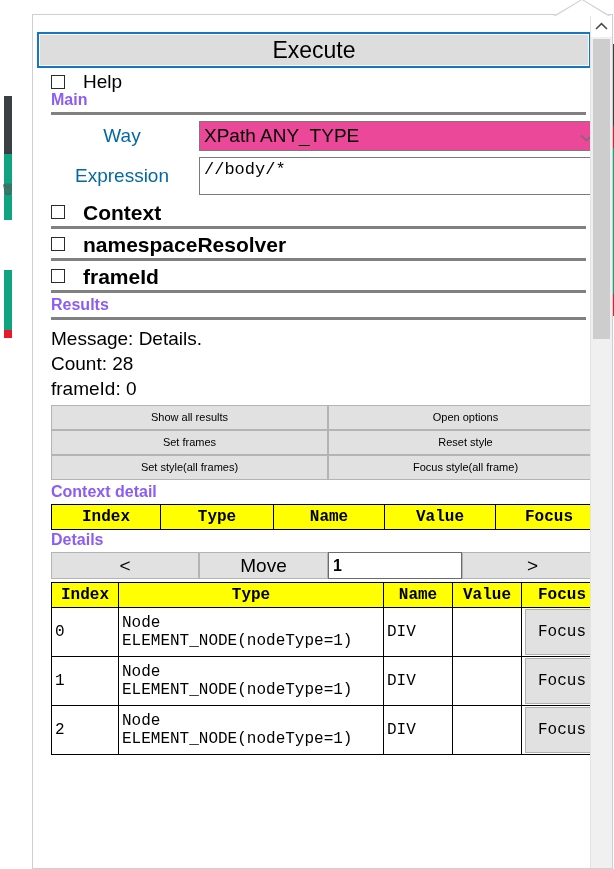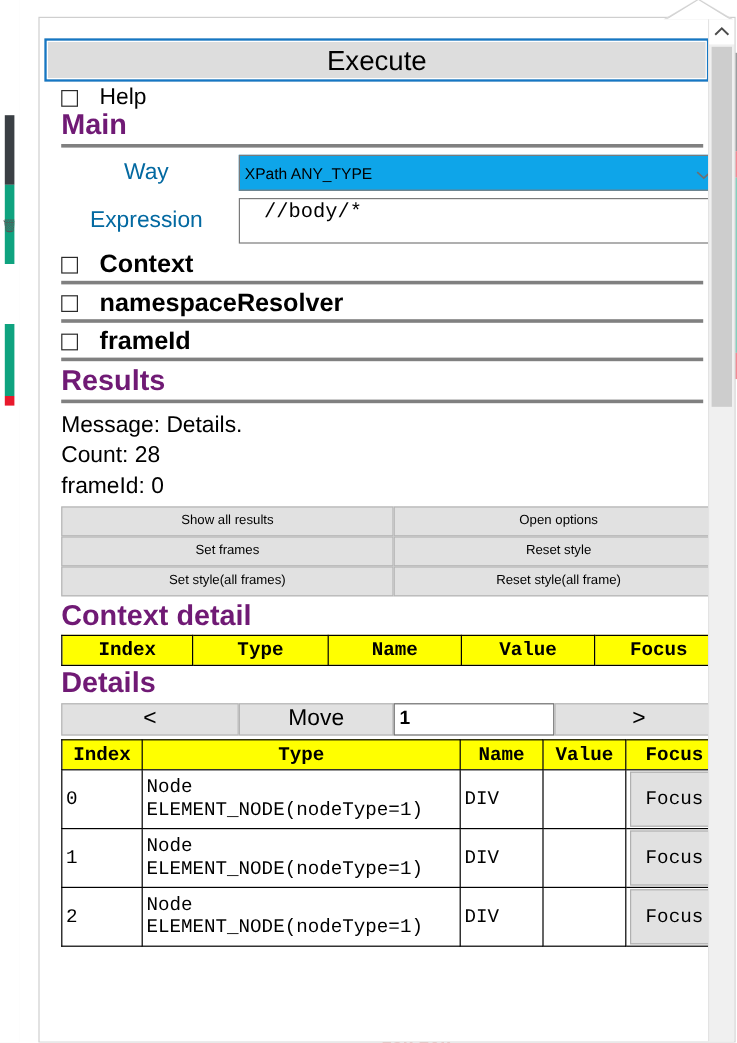--- a/index.html
+++ b/index.html
@@ -186,25 +186,25 @@
   }
   .cb-label-bold {
     font-size: 21px;
     font-weight: bold;
     color: #000;
     line-height: 1;
     padding-left: 2px;
   }
 
   h2.sect {
-    font-size: 24px;
+    font-size: 16px;
     font-weight: bold;
     margin: 1px 0 0 18px;
     line-height: 1.05;
-    color: #701a75;
+    color: #8b5cf6;
   }
   hr.rule {
     border: none;
     border-top: 3px solid #808080;
     margin: 3px 0 0 18px;
     width: 535px;
   }
 
   
   .frow {
@@ -217,25 +217,25 @@
     font-size: 19px;
     color: #0369a1;
     text-align: center;
     width: 148px;
     padding-right: 6px;
     box-sizing: border-box;
     flex: 0 0 auto;
   }
   select.fctl {
     font-family: "Liberation Sans", sans-serif;
-    font-size: 13px;
+    font-size: 19px;
     width: 404px;
     height: 30px;
     border: 1px solid #7a7a7a;
-    background: #0ea5e9;
+    background: #ec4899;
     padding-left: 4px;
     box-sizing: border-box;
     color: #000;
     -webkit-appearance: none;
     appearance: none;
   }
   .selwrap { position: relative; flex: 0 0 auto; }
   .selwrap .chev {
     position: absolute;
     right: 10px;
@@ -244,21 +244,21 @@
     font-size: 13px;
     pointer-events: none;
   }
   textarea.fctl {
     font-family: "Liberation Mono", monospace;
     font-size: 17px;
     width: 404px;
     height: 38px;
     border: 1px solid #7a7a7a;
     background: #ffffff;
-    padding: 2px 2px 2px 20px;
+    padding: 2px 2px 2px 4px;
     box-sizing: border-box;
     color: #000;
     resize: both;
     overflow: hidden;
     line-height: 1.2;
   }
 
   
   .resline {
     font-size: 19px;
@@ -449,21 +449,21 @@
       <div class="resline" style="margin-top:6px">Message: Details.</div>
       <div class="resline">Count: 28</div>
       <div class="resline">frameId: 0</div>
 
       <div id="btn-grid">
         <button class="ctl">Show all results</button>
         <button class="ctl">Open options</button>
         <button class="ctl">Set frames</button>
         <button class="ctl">Reset style</button>
         <button class="ctl">Set style(all frames)</button>
-        <button class="ctl">Reset style(all frame)</button>
+        <button class="ctl">Focus style(all frame)</button>
       </div>
 
       <h2 class="sect" style="margin-top:4px">Context detail</h2>
 
       <table class="yt" style="margin-top:3px">
         <thead>
           <tr>
             <th style="width:108px">Index</th>
             <th style="width:112px">Type</th>
             <th style="width:110px">Name</th>

